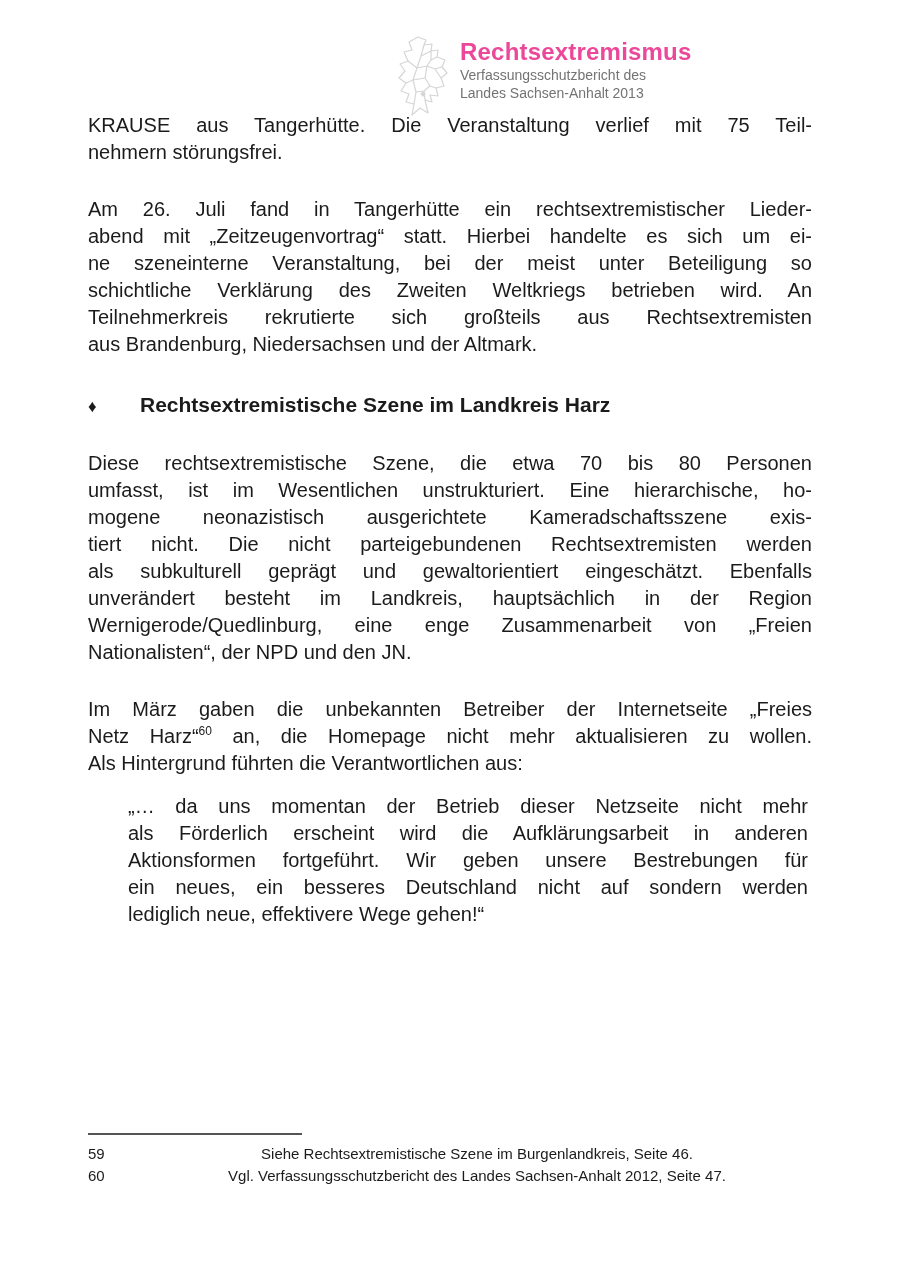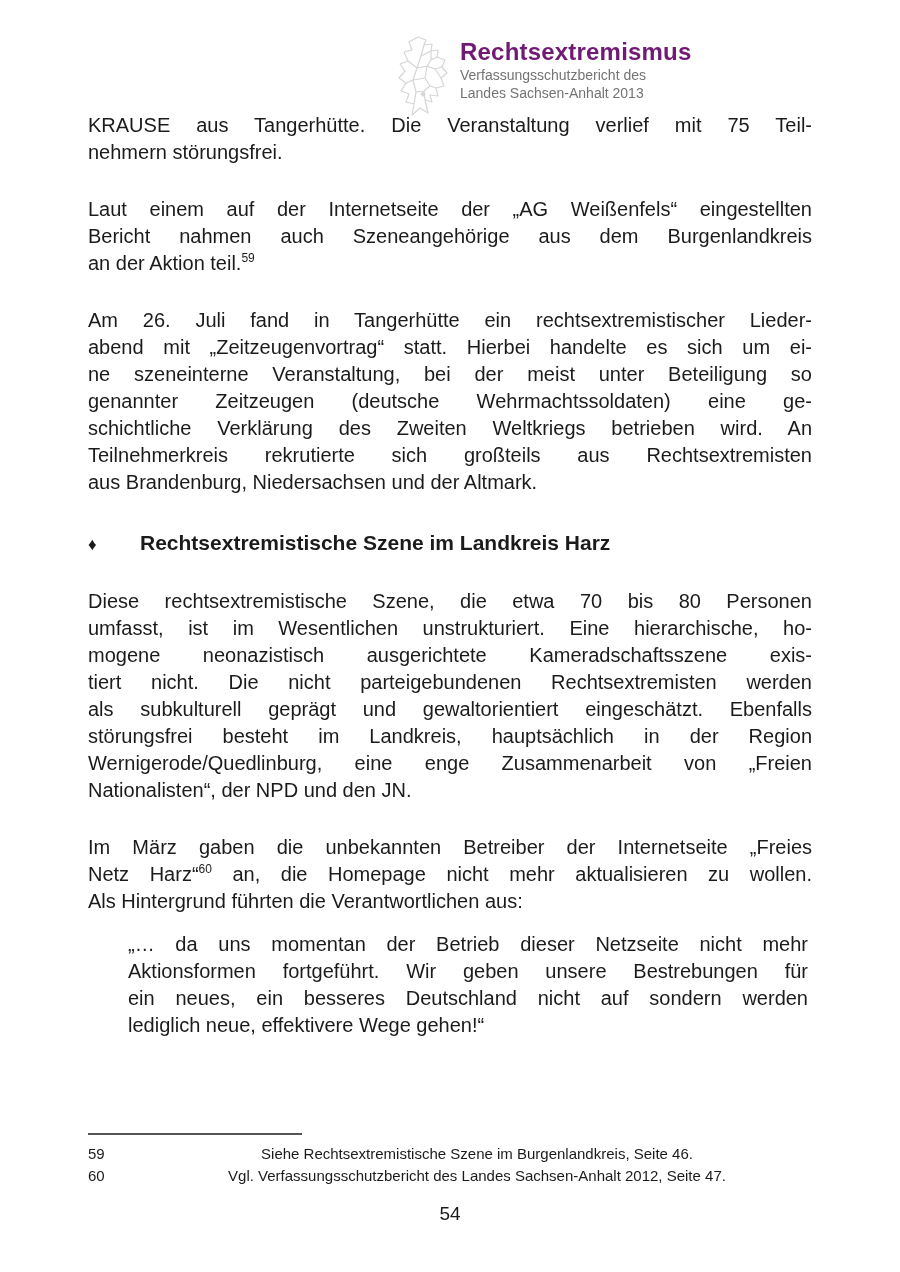--- a/index.html
+++ b/index.html
@@ -7,21 +7,21 @@
     position:relative; width:900px; height:1272px; margin:0 auto;
     background:#ffffff; overflow:hidden;
     font-family:"Liberation Sans","DejaVu Sans",sans-serif;
     color:#1b1b1b;
   }
 
   
   .header { position:absolute; left:396px; top:36px; display:flex; align-items:flex-start; }
   .map-icon { width:54px; height:80px; margin-right:10px; flex:0 0 auto; }
   .header-text { padding-top:2px; }
-  .header-title { font-size:24px; font-weight:bold; color:#701a75; letter-spacing:0.2px;text-align:center; }
+  .header-title { font-size:24px; font-weight:bold; color:#ec4899; letter-spacing:0.2px;text-align:center; }
   .header-sub { font-size:14px; color:#737373; line-height:17px; margin-top:1px; }
   .header-sub:first-of-type { margin-top:4px; }
 
   
   .content { position:absolute; left:88px; top:112px; width:724px;
              font-size:20px; line-height:27px; }
   .p { margin:0 0 30px 0; }
   .ln { text-align:justify; text-align-last:justify; text-justify:inter-word; }
   .ln.last { text-align-last:left; }
   sup.fnref { font-size:12px; line-height:0; vertical-align:super; }
@@ -68,74 +68,68 @@
     </div>
   </div>
 
   <div class="content">
 
     <div class="p">
       <div class="ln">KRAUSE aus Tangerhütte. Die Veranstaltung verlief mit 75 Teil-</div>
       <div class="ln last">nehmern störungsfrei.</div>
     </div>
 
-    <div class="p">
-      <div class="ln">Laut einem auf der Internetseite der „AG Weißenfels“ eingestellten</div>
-      <div class="ln">Bericht nahmen auch Szeneangehörige aus dem Burgenlandkreis</div>
-      <div class="ln last"><span>an der Aktion teil.</span><sup class="fnref">59</sup></div>
-    </div>
 
     <div class="p">
       <div class="ln">Am 26. Juli fand in Tangerhütte ein rechtsextremistischer Lieder-</div>
       <div class="ln">abend mit „Zeitzeugenvortrag“ statt. Hierbei handelte es sich um ei-</div>
       <div class="ln">ne szeneinterne Veranstaltung, bei der meist unter Beteiligung so</div>
-      <div class="ln">genannter Zeitzeugen (deutsche Wehrmachtssoldaten) eine ge-</div>
       <div class="ln">schichtliche Verklärung des Zweiten Weltkriegs betrieben wird. An</div>
       <div class="ln">Teilnehmerkreis rekrutierte sich großteils aus Rechtsextremisten</div>
       <div class="ln last">aus Brandenburg, Niedersachsen und der Altmark.</div>
     </div>
 
     <div class="heading">
       <span class="bullet">♦</span>
       <span>Rechtsextremistische Szene im Landkreis Harz</span>
     </div>
 
     <div class="p">
       <div class="ln">Diese rechtsextremistische Szene, die etwa 70 bis 80 Personen</div>
       <div class="ln">umfasst, ist im Wesentlichen unstrukturiert. Eine hierarchische, ho-</div>
       <div class="ln">mogene neonazistisch ausgerichtete Kameradschaftsszene exis-</div>
       <div class="ln">tiert nicht. Die nicht parteigebundenen Rechtsextremisten werden</div>
       <div class="ln">als subkulturell geprägt und gewaltorientiert eingeschätzt. Ebenfalls</div>
-      <div class="ln">störungsfrei besteht im Landkreis, hauptsächlich in der Region</div>
+      <div class="ln">unverändert besteht im Landkreis, hauptsächlich in der Region</div>
       <div class="ln">Wernigerode/Quedlinburg, eine enge Zusammenarbeit von „Freien</div>
       <div class="ln last">Nationalisten“, der NPD und den JN.</div>
     </div>
 
     <div class="p" style="margin-bottom:16px">
       <div class="ln">Im März gaben die unbekannten Betreiber der Internetseite „Freies</div>
       <div class="ln"><span>Netz Harz“</span><sup class="fnref">60</sup><span> an, die Homepage nicht mehr aktualisieren zu wollen.</span></div>
       <div class="ln last">Als Hintergrund führten die Verantwortlichen aus:</div>
     </div>
 
     <div class="quote">
       <div class="ln">„… da uns momentan der Betrieb dieser Netzseite nicht mehr</div>
+      <div class="ln">als Förderlich erscheint wird die Aufklärungsarbeit in anderen</div>
       <div class="ln">Aktionsformen fortgeführt. Wir geben unsere Bestrebungen für</div>
       <div class="ln">ein neues, ein besseres Deutschland nicht auf sondern werden</div>
       <div class="ln last">lediglich neue, effektivere Wege gehen!“</div>
     </div>
 
   </div>
 
   <div class="footnotes">
     <div class="fn-rule"></div>
     <div class="fn-row">
       <span class="fn-num">59</span>
       <span class="fn-text">Siehe Rechtsextremistische Szene im Burgenlandkreis, Seite 46.</span>
     </div>
     <div class="fn-row">
       <span class="fn-num">60</span>
       <span class="fn-text">Vgl. Verfassungsschutzbericht des Landes Sachsen-Anhalt 2012, Seite 47.</span>
     </div>
   </div>
 
-  <div class="page-number">54</div>
 
 </div>
 
 </body></html>

